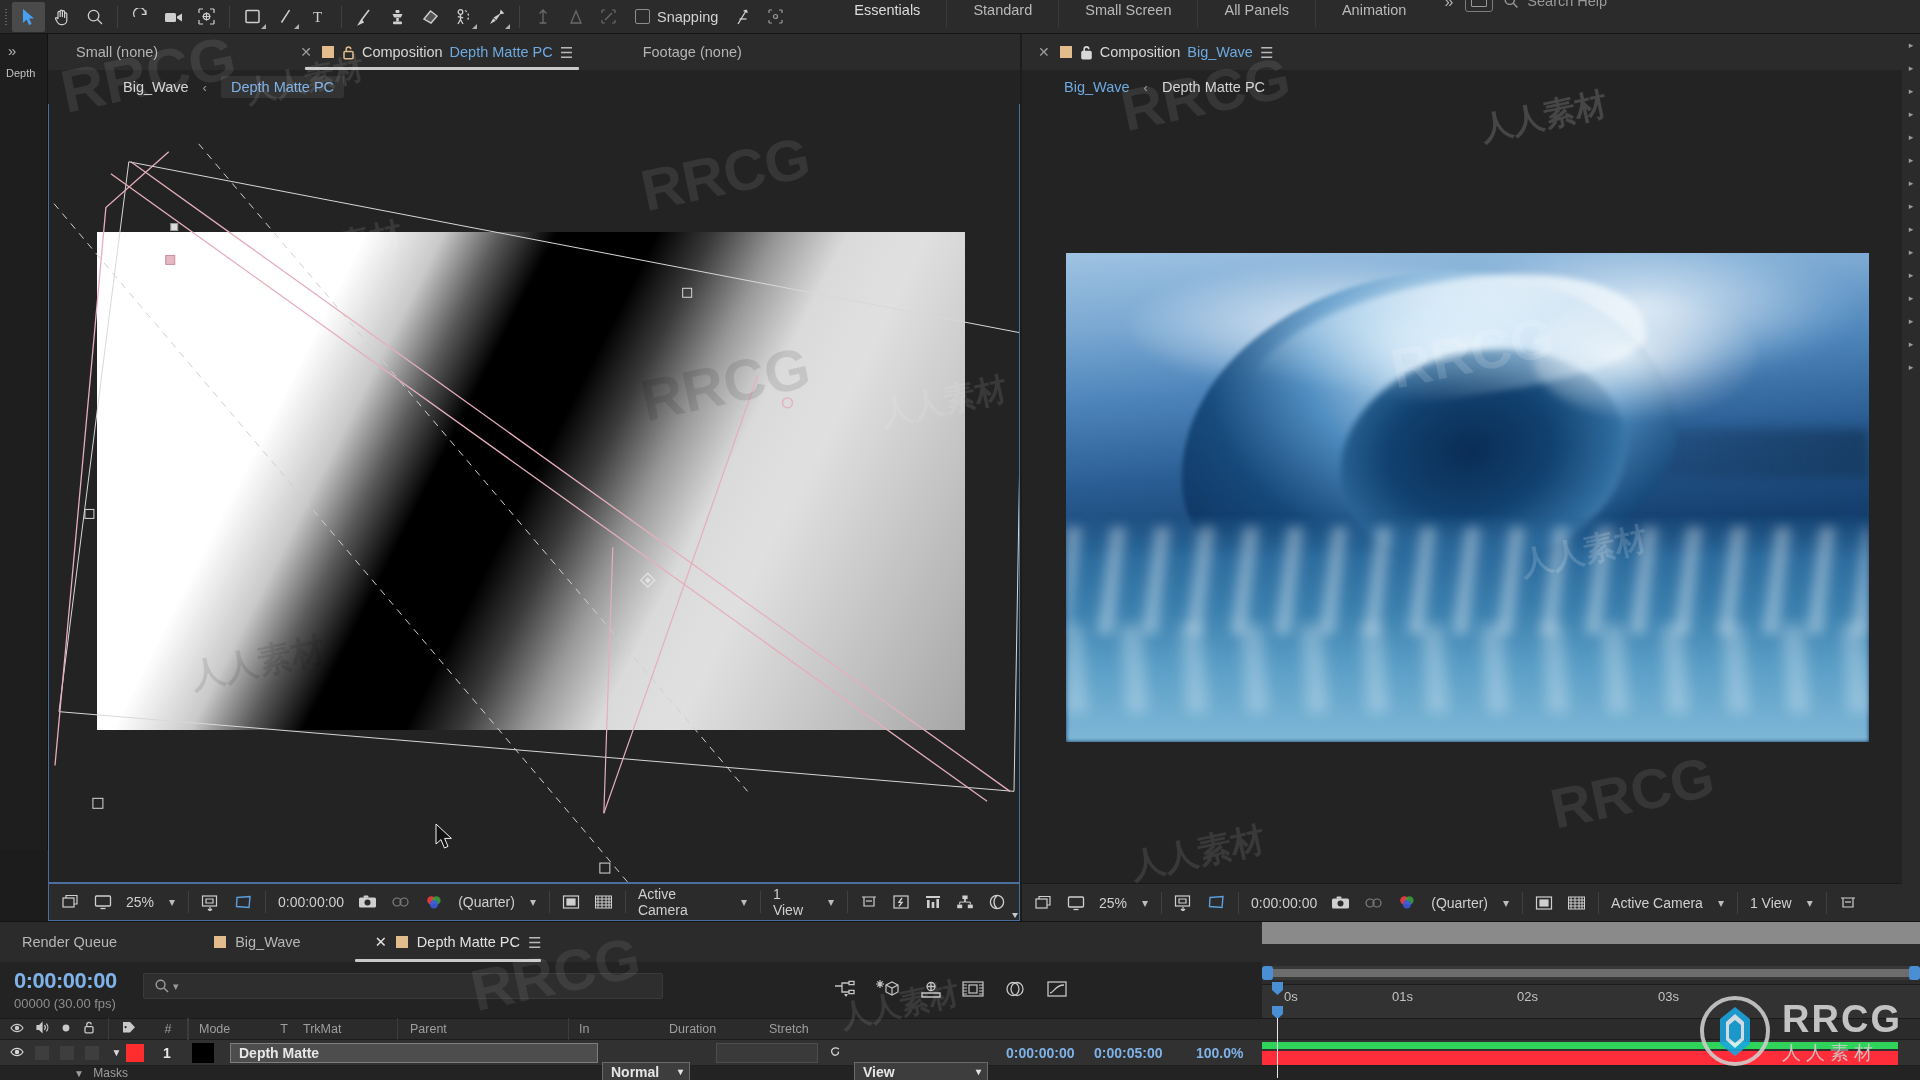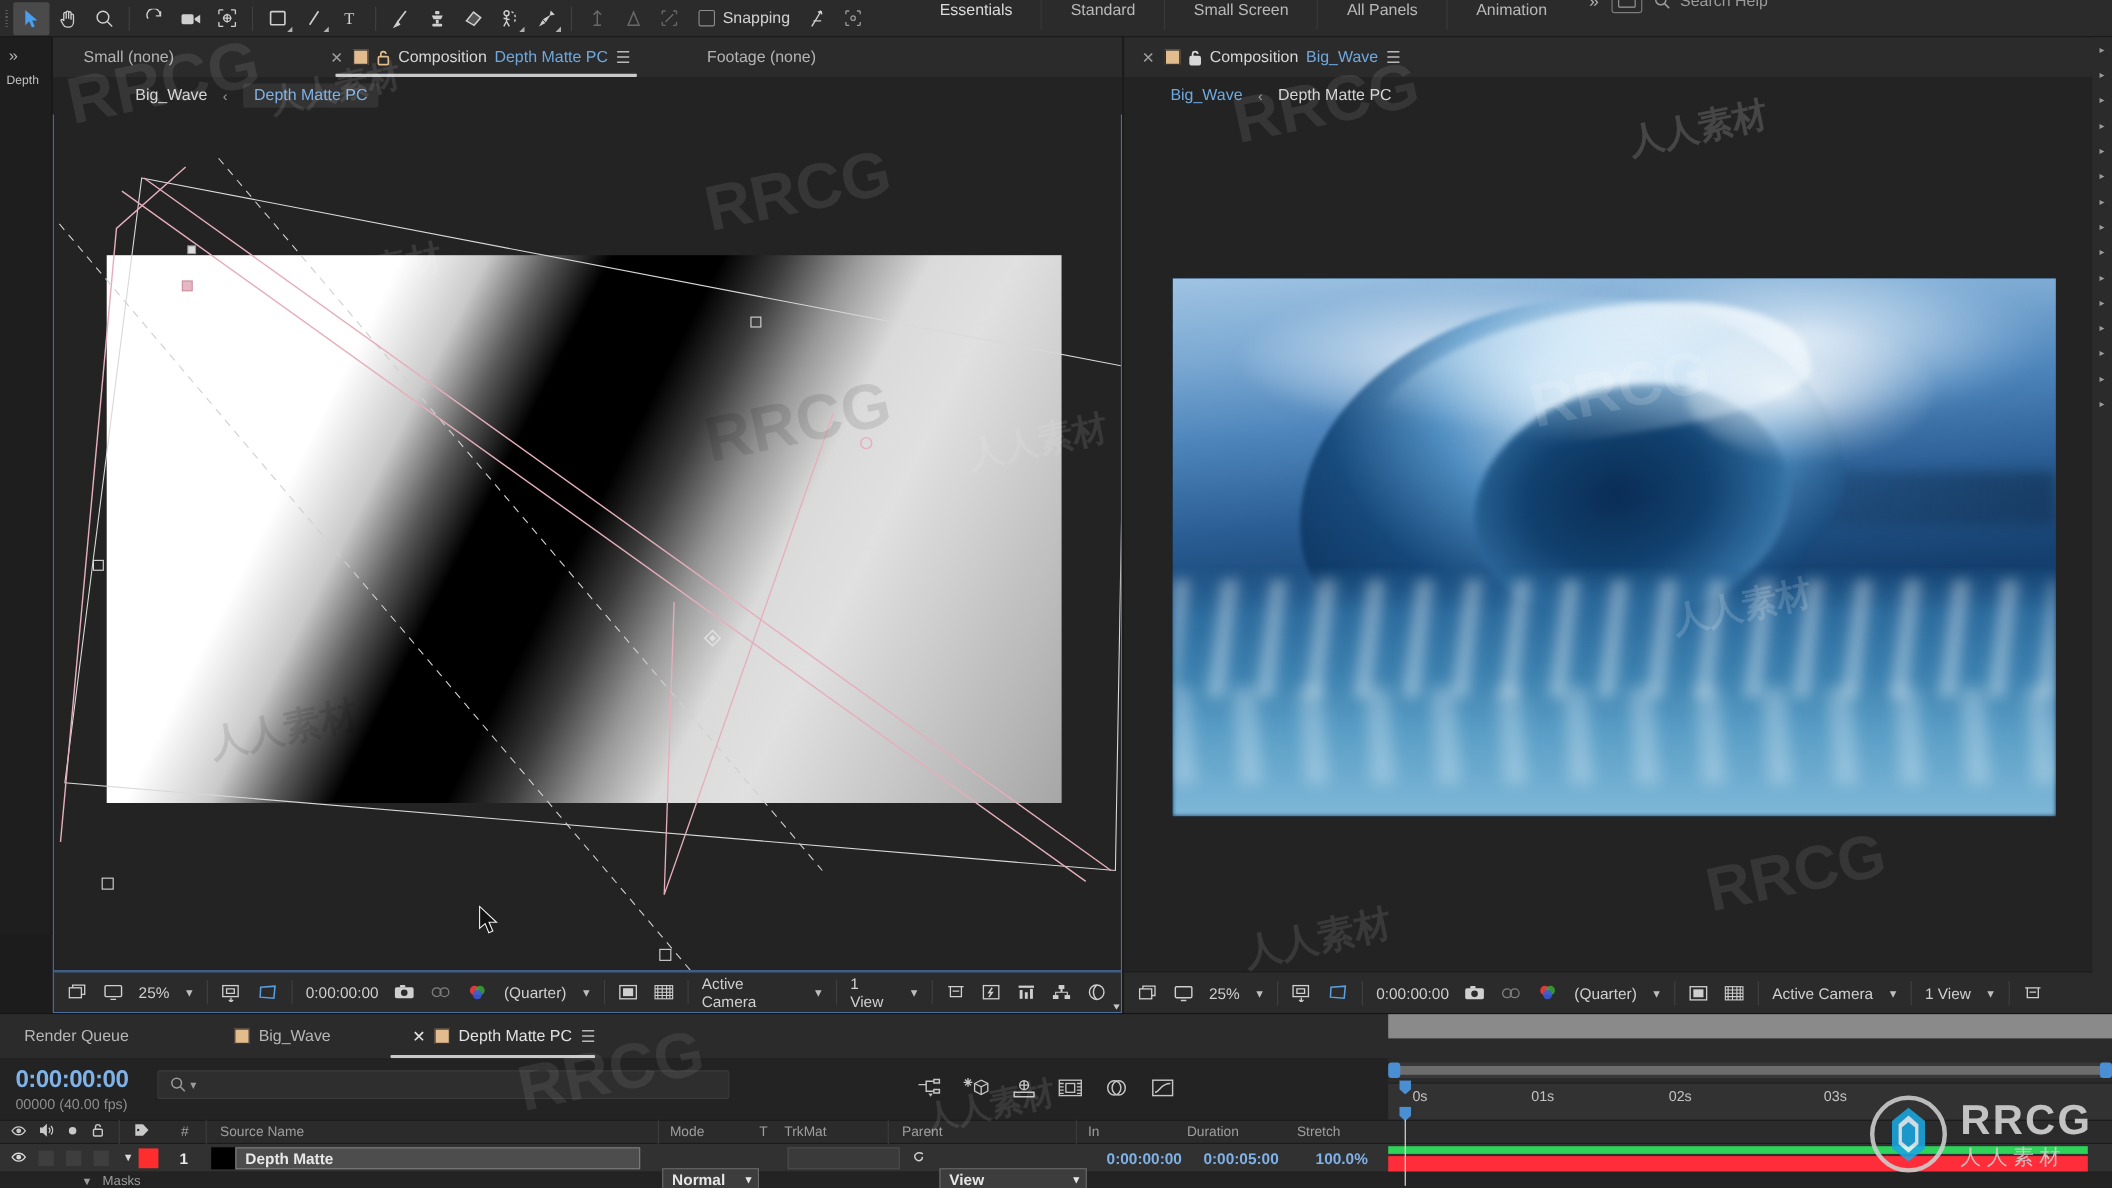--- a/index.html
+++ b/index.html
@@ -701,21 +701,21 @@
         <span class="swatch"></span>
         <span>Depth Matte PC</span>
         <span class="hamb">☰</span>
       </div>
       <div class="tab-underline" style="left:355px;width:186px"></div>
     </div>
 
     <div class="tl-head">
       <div class="tc-time">
         <div class="big">0:00:00:00</div>
-        <div class="small">00000 (40.00 fps)</div>
+        <div class="small">00000 (30.00 fps)</div>
       </div>
       <div class="tl-search">
         <svg width="16" height="16" viewBox="0 0 16 16" fill="none" stroke="#9b9b9b" stroke-width="1.4">
             <circle cx="6.6" cy="6.6" r="4.4"></circle>
             <path d="M10 10L14 14"></path>
           </svg>
         <span style="margin-left:3px;color:#9b9b9b;font-size:11px">▾</span>
       </div>
 
       <div class="tl-icons" style="margin-left:170px">
@@ -809,21 +809,20 @@
       <div class="ch" style="width:40px;justify-content:center">
         <span>
           <svg width="14" height="13" viewBox="0 0 14 13" fill="#c9c9c9">
               <path d="M1 1h7l5 5.2-5 5.2H1z"></path>
               <circle cx="3.6" cy="6.2" r="1.1" fill="#2b2b2b"></circle>
             </svg>
         </span>
       </div>
       <div class="ch" style="width:38px;justify-content:center">#</div>
       <div class="ch-sep"></div>
-      <div class="ch" style="width:410px;padding-left:12px">Source Name</div>
       <div class="ch-sep"></div>
       <div class="ch" style="width:82px;padding-left:10px">Mode</div>
       <div class="ch" style="width:26px;justify-content:center">T</div>
       <div class="ch" style="width:100px;padding-left:6px">TrkMat</div>
       <div class="ch-sep"></div>
       <div class="ch" style="width:170px;padding-left:12px">Parent</div>
       <div class="ch-sep"></div>
       <div class="ch" style="width:96px;padding-left:10px">In</div>
       <div class="ch" style="width:100px;padding-left:4px">Duration</div>
       <div class="ch" style="width:90px;padding-left:4px">Stretch</div>
@@ -841,21 +840,21 @@
         </span>
         <span style="width:14px;height:14px;background:#3e3e3e"></span>
         <span style="width:14px;height:14px;background:#3e3e3e"></span>
         <span style="width:14px;height:14px;background:#3e3e3e"></span>
       </div>
       <div style="width:40px;display:flex;align-items:center;justify-content:center;gap:3px">
         <span style="color:#d8d8d8;font-size:10px">▼</span>
         <span class="lay-sw"></span>
       </div>
       <div style="width:38px;text-align:center;color:#e8e8e8;font-weight:bold;font-size:14px">1</div>
-      <div style="width:412px;display:flex;gap:0;padding-left:6px">
+      <div style="width:412px;display:flex;gap:16px;padding-left:6px">
         <span class="mini-th"></span>
         <span class="src-box" style="width:368px">Depth Matte</span>
       </div>
       <div style="width:96px;padding-left:4px">
         <span class="sel-box" style="width:88px">
           <span>Normal</span>
           <span style="font-size:10px">▾</span>
         </span>
       </div>
       <div style="width:22px"></div>

